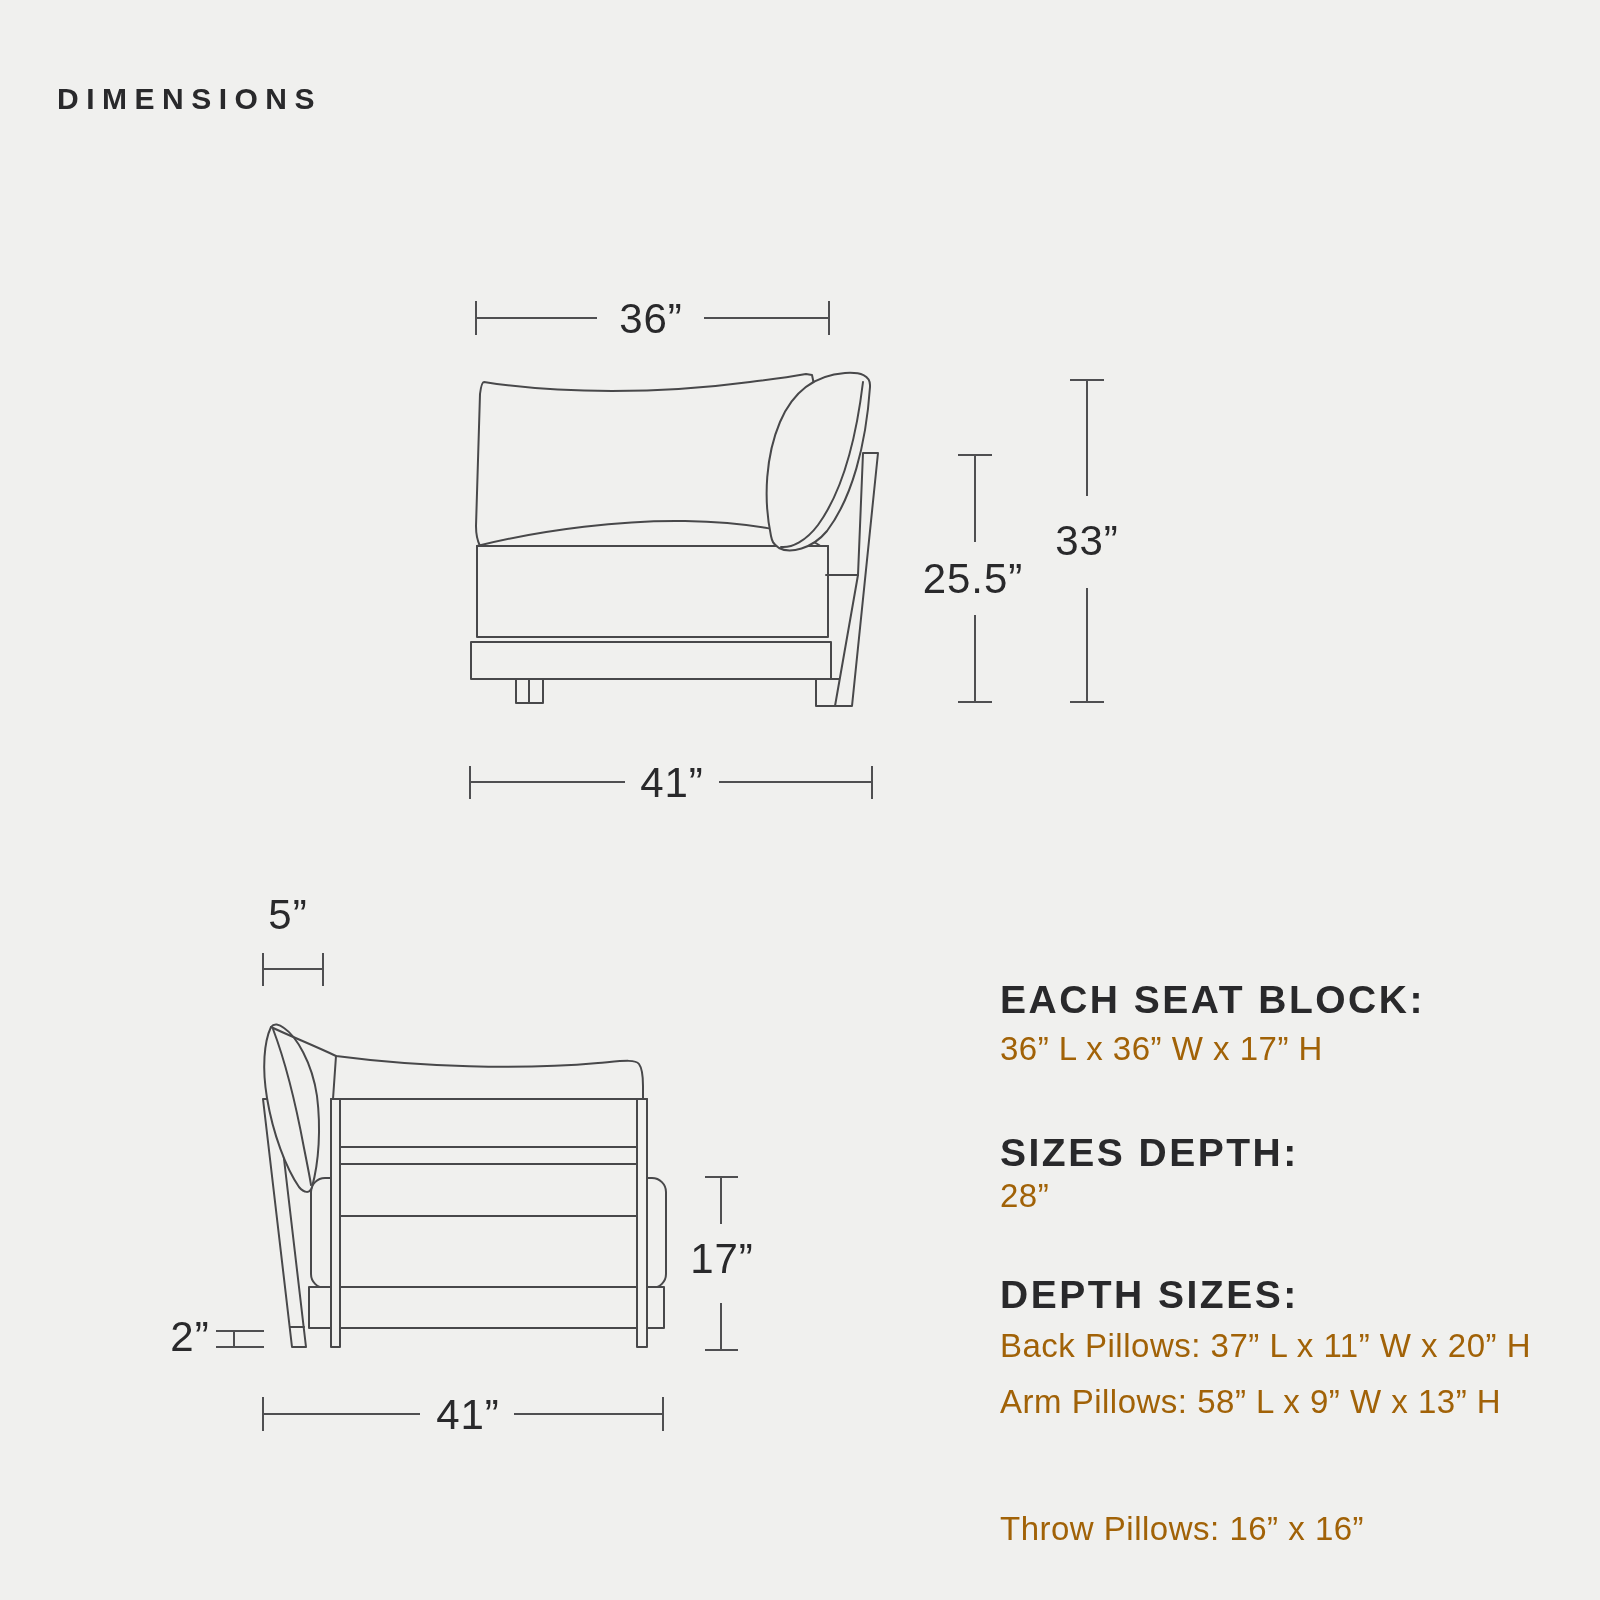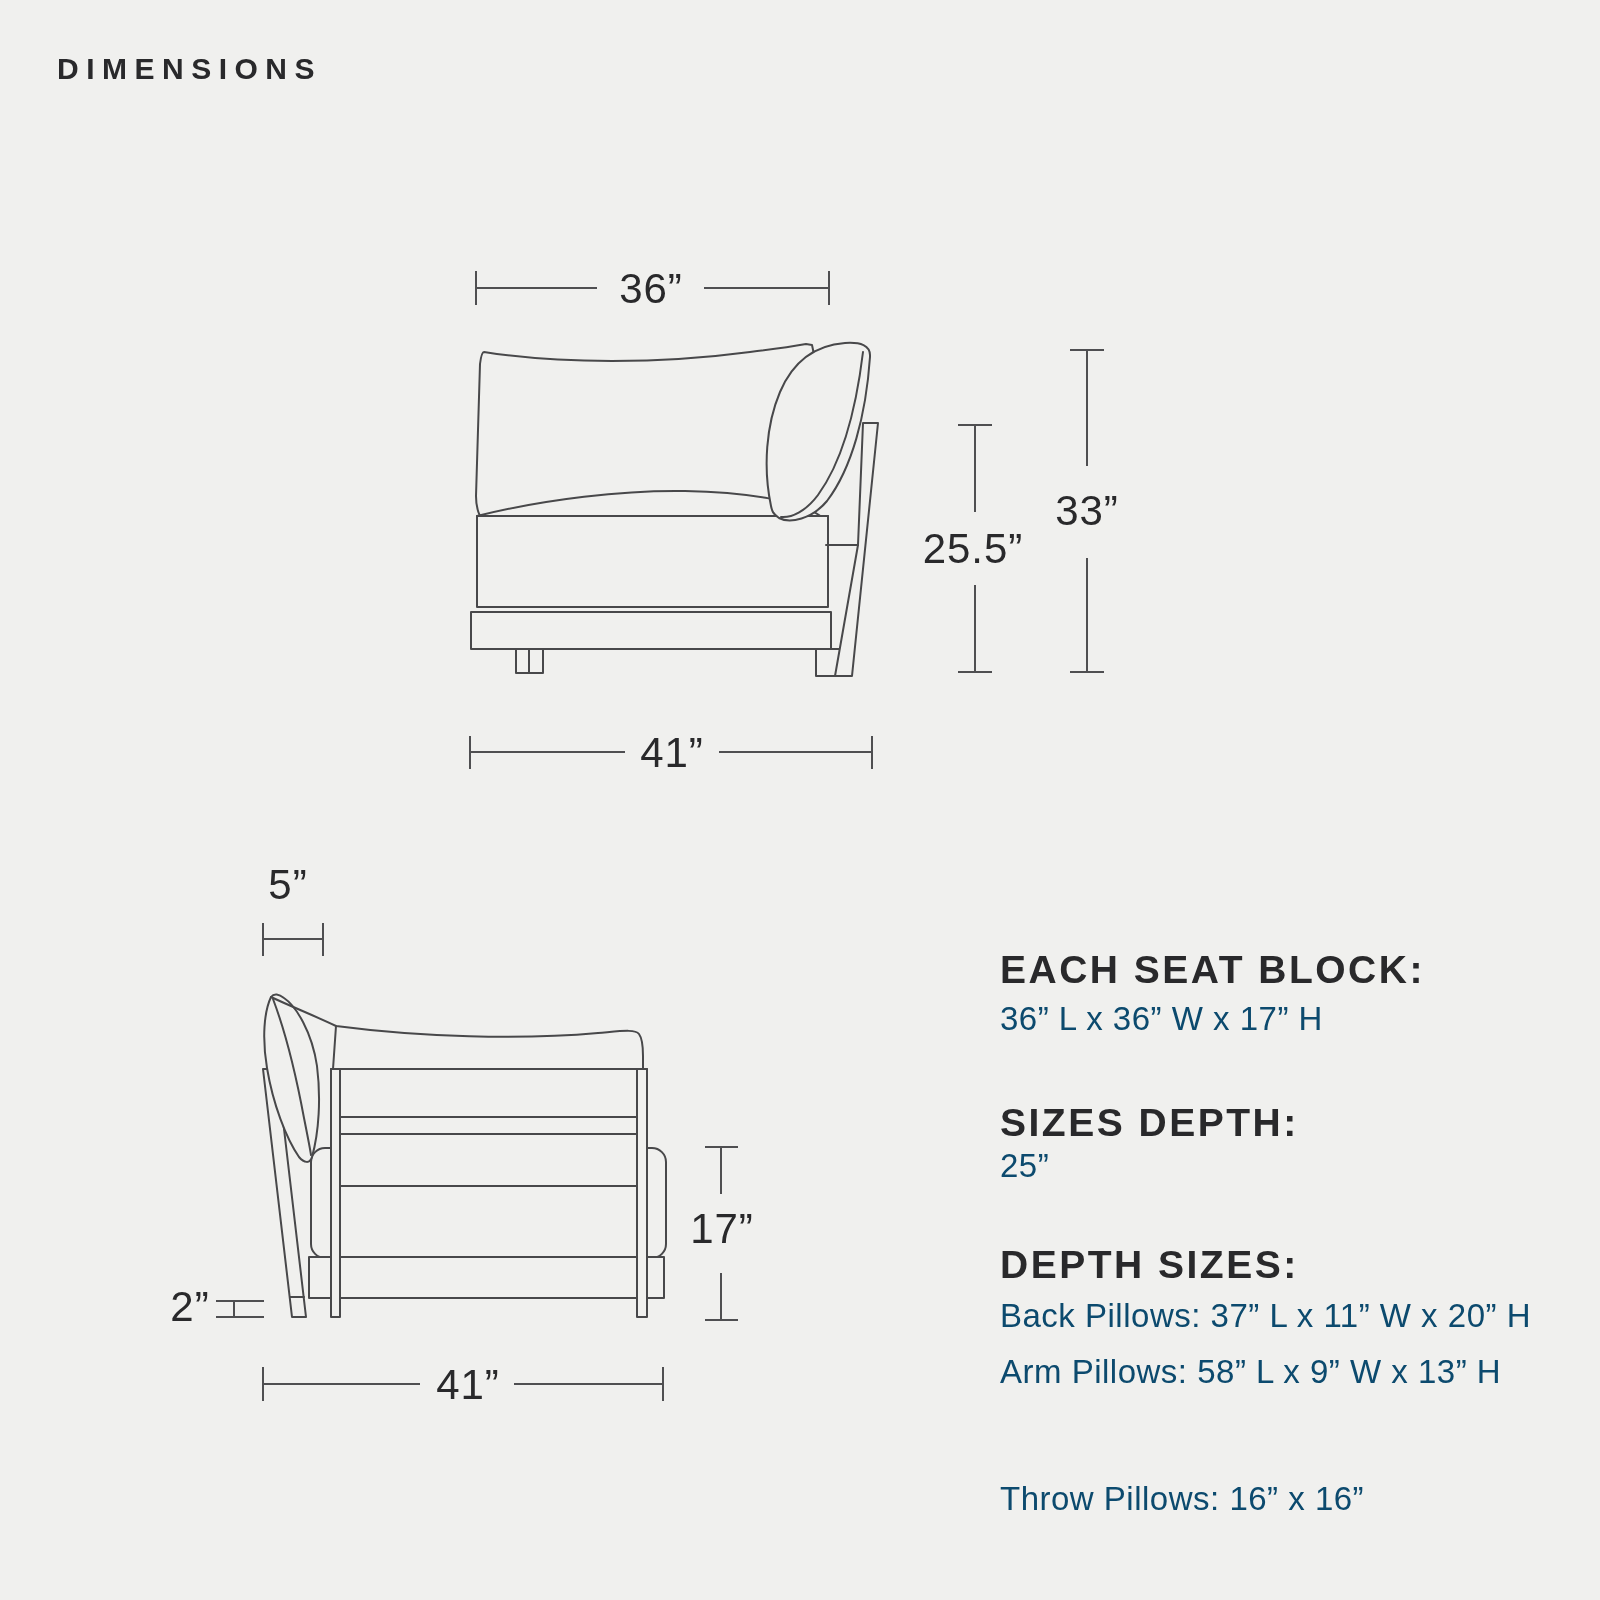--- a/index.html
+++ b/index.html
@@ -9,21 +9,21 @@
     --text:#29292b;
   }
   *{margin:0;padding:0;box-sizing:border-box;}
   html,body{width:1600px;height:1600px;}
   body{
     background:var(--background);
     font-family:"Liberation Sans", sans-serif;
     position:relative;
     overflow:hidden;
   }
-  .canvas{position:absolute;inset:0;}
+  .canvas{position:absolute;inset:0;margin-top:30px;}
   .page-title{
     position:absolute;left:57px;top:52px;
     font-size:30px;font-weight:bold;letter-spacing:7.5px;
     color:var(--text);
   }
   svg.diagram{position:absolute;left:0;top:0;}
   svg .draw{stroke:var(--line);stroke-width:2;fill:none;stroke-linejoin:round;stroke-linecap:round;}
   svg .filled{fill:var(--background);}
   svg .dim{stroke:var(--dimension);stroke-width:2;fill:none;stroke-linecap:butt;}
   svg text.dim-label{
@@ -34,21 +34,21 @@
   }
   .specs{position:absolute;left:1000px;top:0;width:560px;color:var(--text);}
   .spec-heading{
     position:absolute;left:0;
     font-size:39px;font-weight:bold;letter-spacing:2.5px;
     white-space:nowrap;
   }
   .spec-line{
     position:absolute;left:0;
     font-size:33px;font-weight:normal;letter-spacing:0.5px;
-    color:#0c4a6e;white-space:nowrap;
+    color:#a16207;white-space:nowrap;
   }
 </style>
 </head>
 <body>
 
 <div class="canvas">
 
   <div class="page-title">DIMENSIONS</div>
 
   <svg class="diagram" width="1600" height="1600" viewBox="0 0 1600 1600">
@@ -192,21 +192,21 @@
         <text class="dim-label" x="468" y="1399" text-anchor="middle">41”</text>
       </g>
     </g>
   </svg>
 
   <div class="specs">
     <div class="spec-heading" style="top:948px">EACH SEAT BLOCK:</div>
     <div class="spec-line" style="top:1000px">36” L x 36” W x 17” H</div>
 
     <div class="spec-heading" style="top:1101px">SIZES DEPTH:</div>
-    <div class="spec-line" style="top:1147px">25”</div>
+    <div class="spec-line" style="top:1147px">28”</div>
 
     <div class="spec-heading" style="top:1243px">DEPTH SIZES:</div>
     <div class="spec-line" style="top:1297px">Back Pillows: 37” L x 11” W x 20” H</div>
     <div class="spec-line" style="top:1353px">Arm Pillows: 58” L x 9” W x 13” H</div>
     <div class="spec-line" style="top:1480px">Throw Pillows: 16” x 16”</div>
   </div>
 
 </div>
 
 </body></html>

